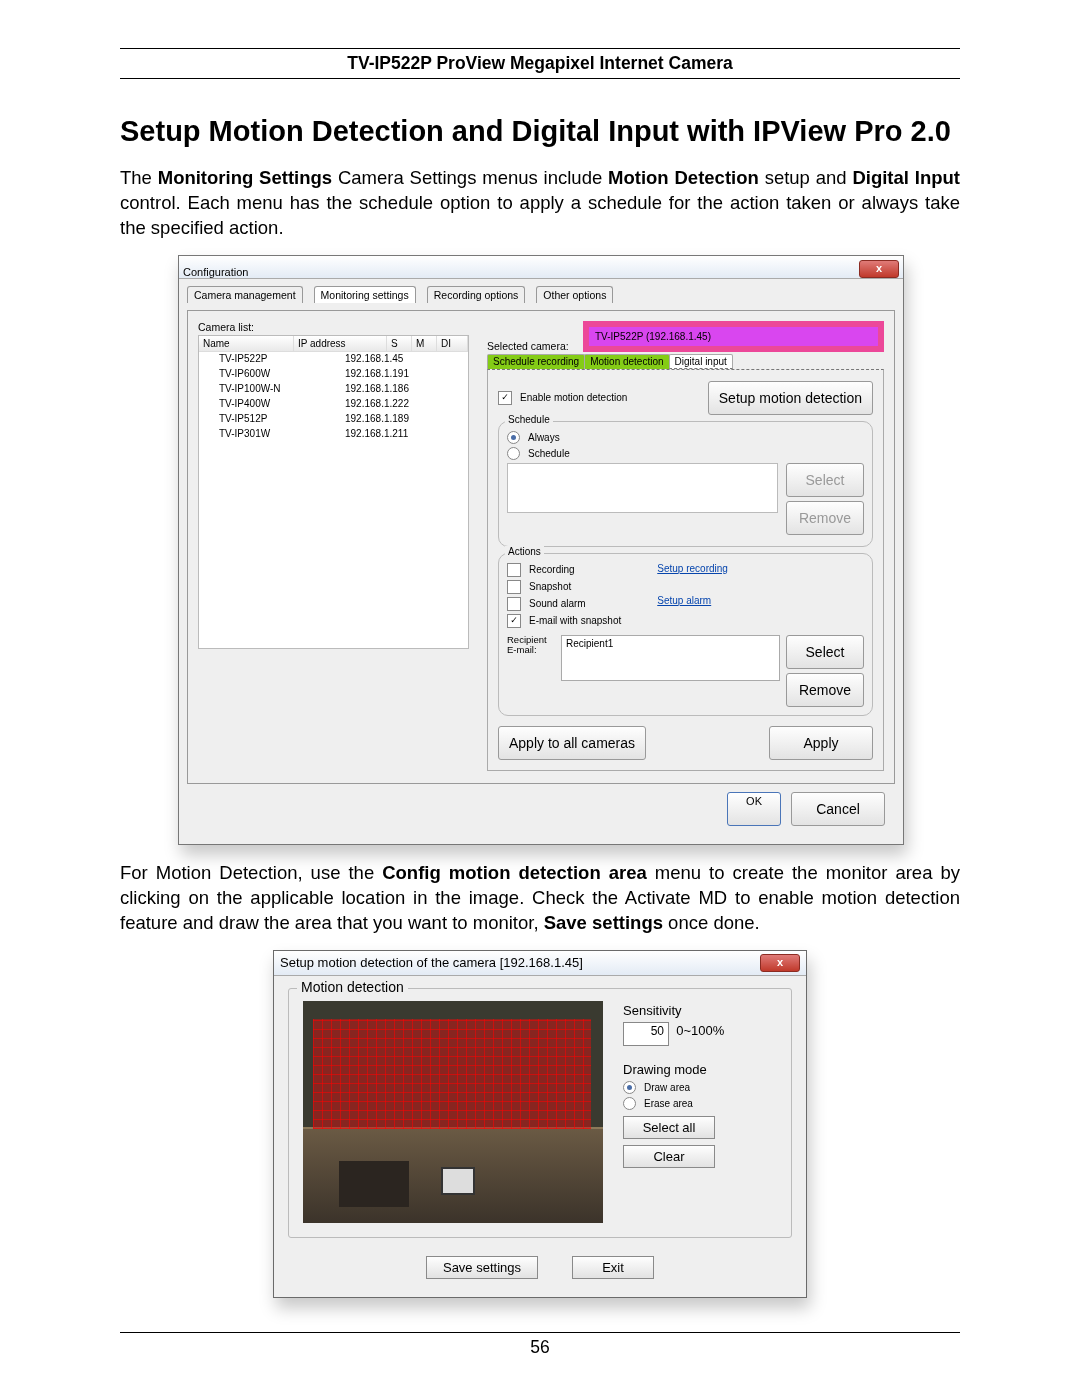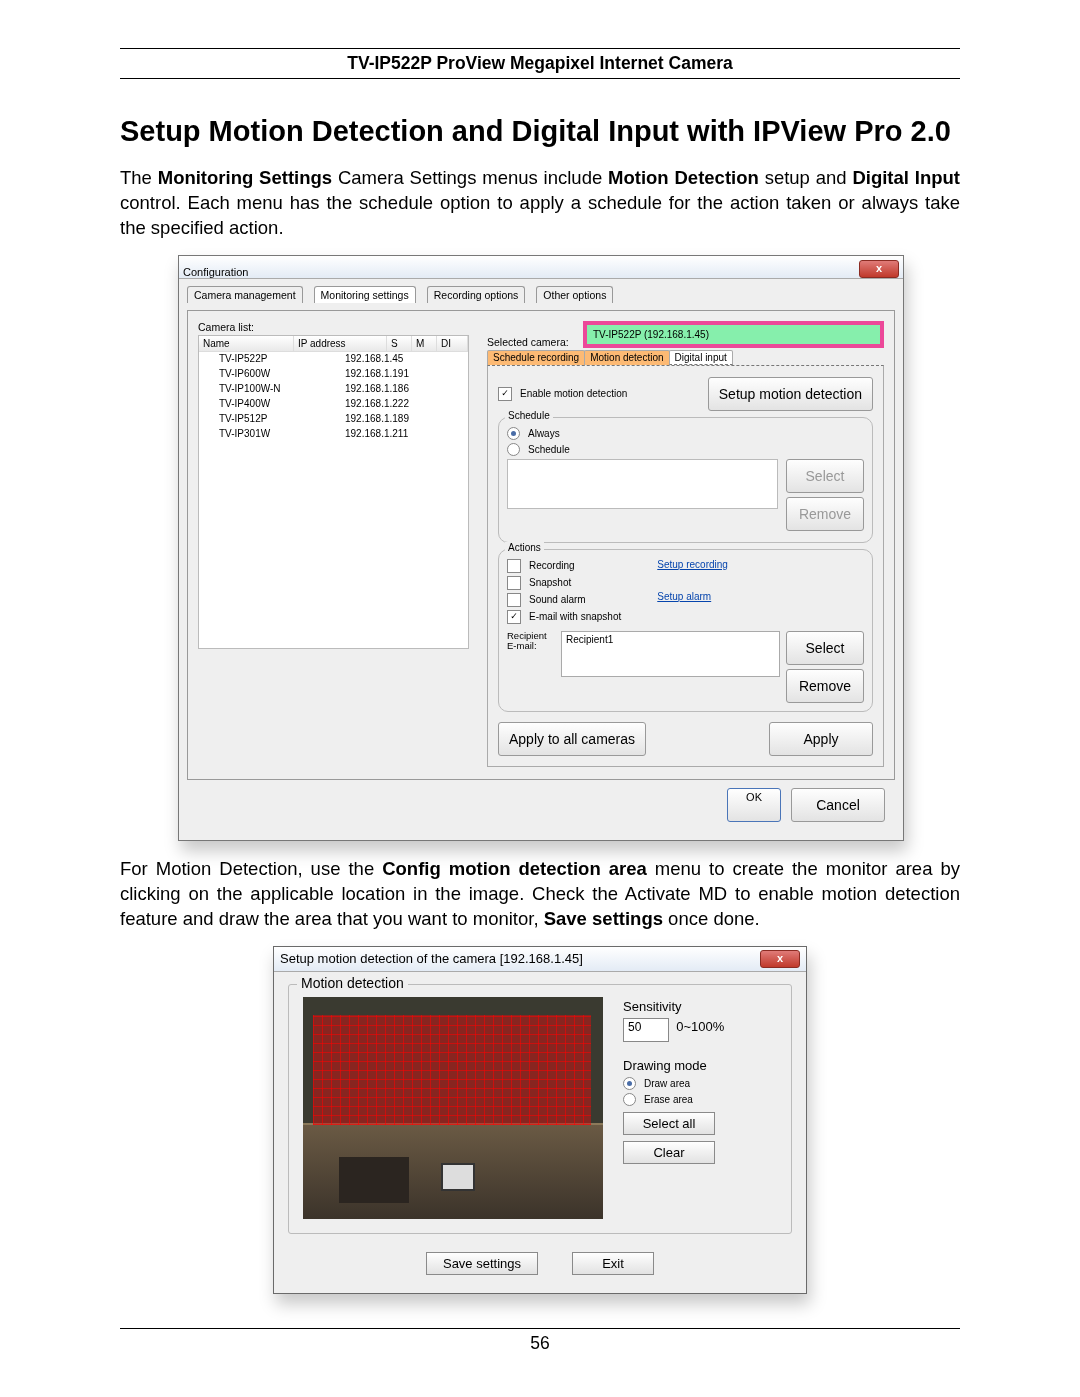--- a/index.html
+++ b/index.html
@@ -26,23 +26,23 @@
 .camhd{display:flex;font-size:10px;border-bottom:1px solid #ddd;background:linear-gradient(#fff,#e9e9e9)}
 .camhd div{padding:2px 4px;border-right:1px solid #ddd}
 .chn{flex:0 0 86px}.chi{flex:0 0 84px}.chs{flex:0 0 16px}.chm{flex:0 0 16px}.chd{flex:0 0 22px}
 .camrows{flex:1;overflow:hidden}
 .camrow{display:flex;font-size:10px;height:15px}
 .camrow div{padding:1px 20px}
 .camrow .n{flex:0 0 86px}.camrow .i{flex:0 0 84px}
 .rightcol{flex:1}
 .sel{display:flex;align-items:flex-end;gap:8px;margin-bottom:0}
 .sel .sellab{font-size:10.5px;flex:0 0 88px}
-.sel .selfld{flex:1;height:17px;background:#86efac;border:4px solid #ec4899;font-size:10px;padding:1px 6px;display:flex;align-items:center}
+.sel .selfld{flex:1;height:17px;background:#d946ef;border:6px solid #ec4899;font-size:10px;padding:1px 6px;display:flex;align-items:center}
 .subtabs{display:flex;margin-top:2px}
-.subtab{padding:1px 5px;font-size:10px;border:1px solid #aaa;border-bottom:none;background:#fdba74;border-radius:2px 2px 0 0;margin-right:-1px}
+.subtab{padding:1px 5px;font-size:10px;border:1px solid #aaa;border-bottom:none;background:#84cc16;border-radius:2px 2px 0 0;margin-right:-1px}
 .subtab.active{background:#fff;border-bottom:1px dashed #777}
 .subbody{border:1px solid #aaa;border-top:1px dashed #777;padding:8px 10px 10px 10px}
 .row{display:flex;align-items:center;gap:8px;margin:3px 0;font-size:10px}
 .chk{width:12px;height:12px;border:1px solid #888;background:#fff;display:inline-flex;align-items:center;justify-content:center;font-size:9px;line-height:1}
 .rad{width:11px;height:11px;border:1px solid #888;border-radius:50%;background:#fff;display:inline-flex;align-items:center;justify-content:center}
 .rad.on::after{content:"";width:5px;height:5px;border-radius:50%;background:#4a6da7}
 .smbtn{background:linear-gradient(#fefefe,#e3e3e3);border:1px solid #999;border-radius:3px;font-size:14px;padding:8px 10px;min-width:56px;text-align:center}
 .smbtn.dis{color:#999}
 .lnk{color:#0645ad;text-decoration:underline;font-size:10px}
 .grp{border:1px solid #bbb;border-radius:10px;padding:6px 8px 8px 8px;margin-top:6px;position:relative}
@@ -63,21 +63,21 @@
 .body2{padding:12px 14px 12px 14px;background:#efefef}
 .fs2{border:1px solid #bbb;border-radius:3px;padding:12px 14px 14px 14px;position:relative;display:flex;gap:20px}
 .fs2 .leg{position:absolute;top:-10px;left:8px;background:#efefef;padding:0 4px;font-size:14px}
 .preview{width:300px;height:222px;background:#3a3a30;position:relative;overflow:hidden}
 .grid{position:absolute;left:10px;top:18px;width:278px;height:110px;background:repeating-linear-gradient(0deg,rgba(255,0,0,.55),rgba(255,0,0,.55) 1px,transparent 1px,transparent 9px),repeating-linear-gradient(90deg,rgba(255,0,0,.55),rgba(255,0,0,.55) 1px,transparent 1px,transparent 9px),rgba(200,20,20,.55)}
 .below{position:absolute;bottom:0;left:0;right:0;height:94px;background:linear-gradient(#6a5a44,#3b332a);border-top:2px solid #8c7a5a}
 .desk1{position:absolute;bottom:16px;left:36px;width:70px;height:46px;background:#2b2520}
 .mon{position:absolute;bottom:28px;left:138px;width:30px;height:24px;background:#ddd;border:2px solid #333}
 .r2{flex:1}
 .r2 .lab{font-size:13px;margin:2px 0 4px 0}
-.r2 .inp{width:36px;height:20px;border:1px solid #888;background:#fff;font-size:12px;padding:1px 4px;display:inline-block;text-align:left}
+.r2 .inp{width:36px;height:20px;border:1px solid #888;background:#fff;font-size:12px;padding:1px 4px;display:inline-block;text-align:right}
 .btn2{background:linear-gradient(#fefefe,#e2e2e2);border:1px solid #8a8a8a;border-radius:0;font-size:13px;padding:3px 0;width:90px;text-align:center;margin:6px 0;display:block}
 .foot2{display:flex;justify-content:center;gap:34px;margin-top:12px}
 .foot2 .btn2{width:110px;display:inline-block}
 
 .ftline{border-top:1px solid #000;margin-top:34px}
 .pgno{text-align:center;font-size:17.5px;margin-top:4px}
 </style>
 </head>
 <body>
 

